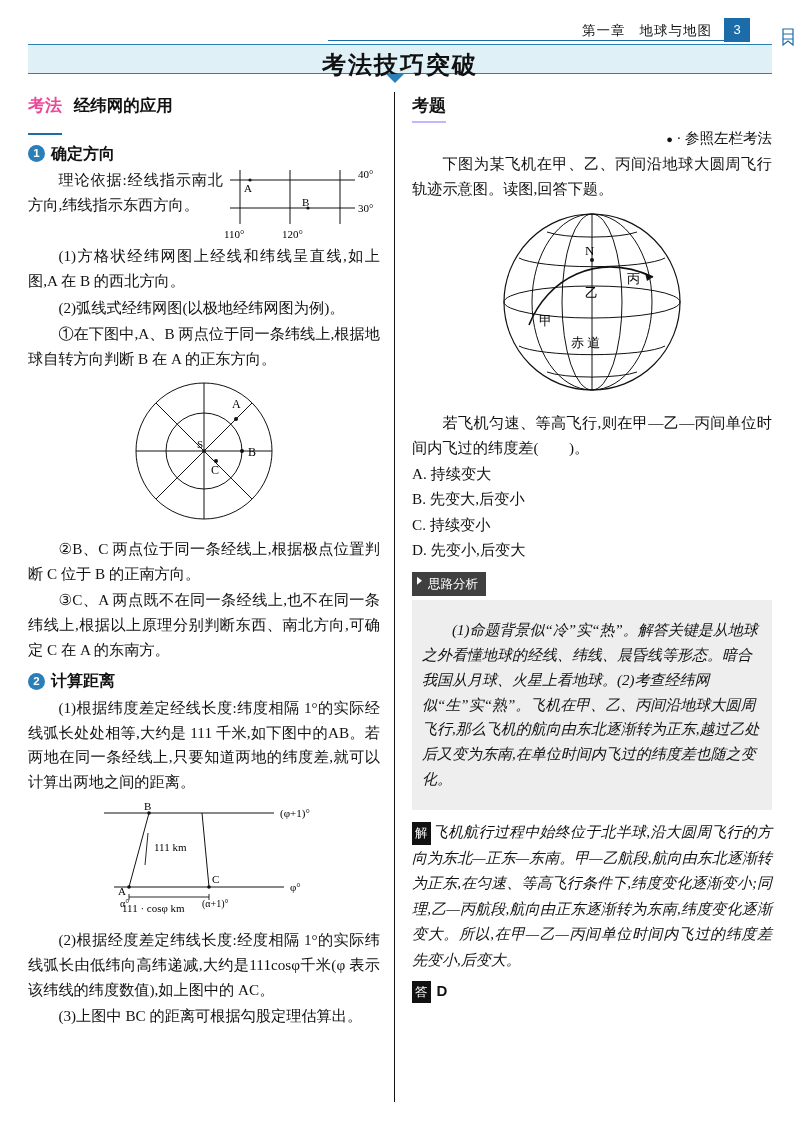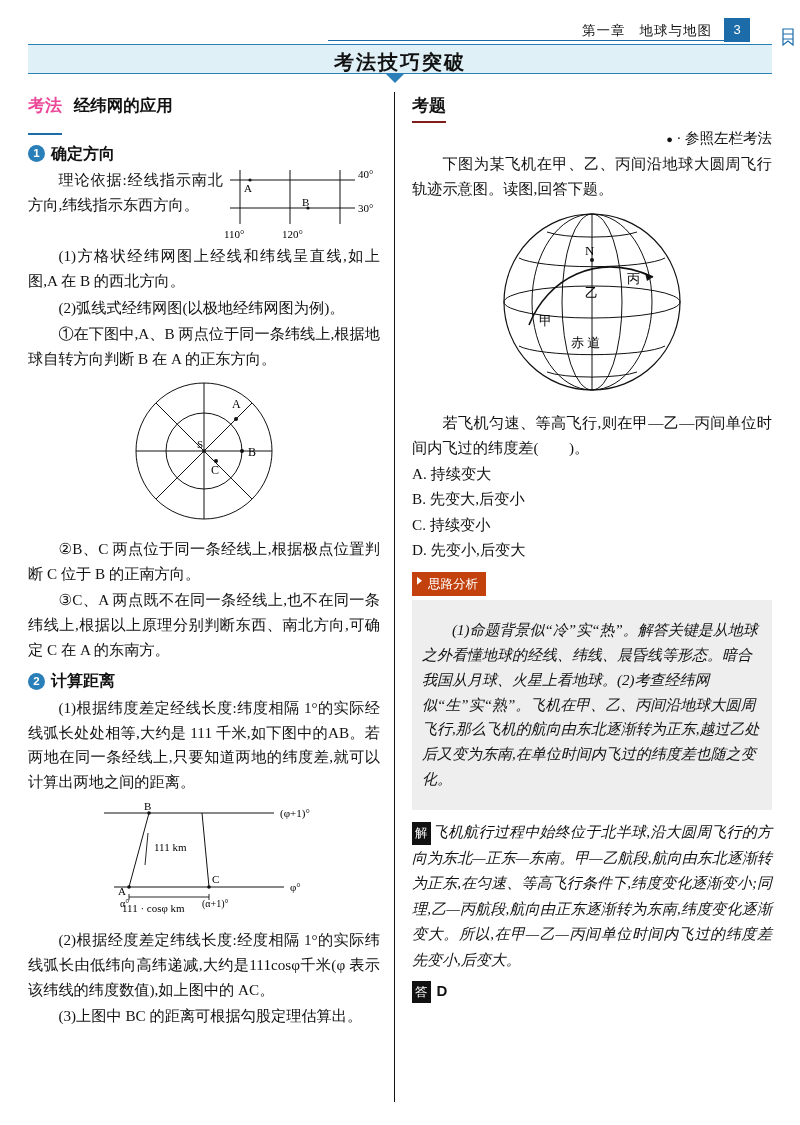--- a/index.html
+++ b/index.html
@@ -45,21 +45,21 @@
 
   
   .title-band {
     position: absolute; left: 28px; top: 44px; width: 744px; height: 30px;
     background: #dff0f7;
     border-top: 1.5px solid #2a7fb8;
     border-bottom: 1.5px solid #2a7fb8;
   }
   .title-band .t {
     position: absolute; left: 0; right: 0; top: 4px;
-    text-align: center; font-size: 20px; font-weight: bold;
+    text-align: center; font-size: 24px; font-weight: bold;
     font-family: "Liberation Sans", sans-serif;
     letter-spacing: 2px; color: #111;
   }
   .title-notch {
     position: absolute; left: 386px; top: 74px;
     width: 0; height: 0;
     border-left: 9px solid transparent;
     border-right: 9px solid transparent;
     border-top: 9px solid #2a7fb8;
   }
@@ -99,32 +99,32 @@
     font-weight: bold;
   }
   p.t { margin: 2px 0; text-indent: 2em; text-align: justify; }
 
   .fig { position: relative; margin: 4px 0; }
 
   
   .qnum {
     font-family: "Liberation Sans", sans-serif;
     font-weight: bold; font-size: 17px;
-    border-bottom: 2px solid #7f1d1d; display:inline-block; padding-bottom:1px;
+    border-bottom: 2px solid #c4b5fd; display:inline-block; padding-bottom:1px;
   }
   .qsrc { float: right; font-weight: bold; font-size: 15.5px; }
   .ref-note {
     text-align: right; font-size: 14.5px; margin: 4px 0 2px 0;
   }
   .opts { display: flex; margin: 2px 0; flex-direction: column; }
   .opts > div { width: 50%; }
 
   .tag-blue {
     display: inline-block;
-    background: #c2410c; color: #fff;
+    background: #404040; color: #fff;
     font-family: "Liberation Sans", sans-serif;
     font-size: 12.5px; padding: 2px 8px 2px 16px;
     position: relative;
   }
   .tag-blue::before {
     content: ""; position: absolute; left: 5px; top: 5px;
     width: 5px; height: 8px; background: #fff;
     clip-path: polygon(0 0, 100% 50%, 0 100%);
   }
   .analysis-box {

